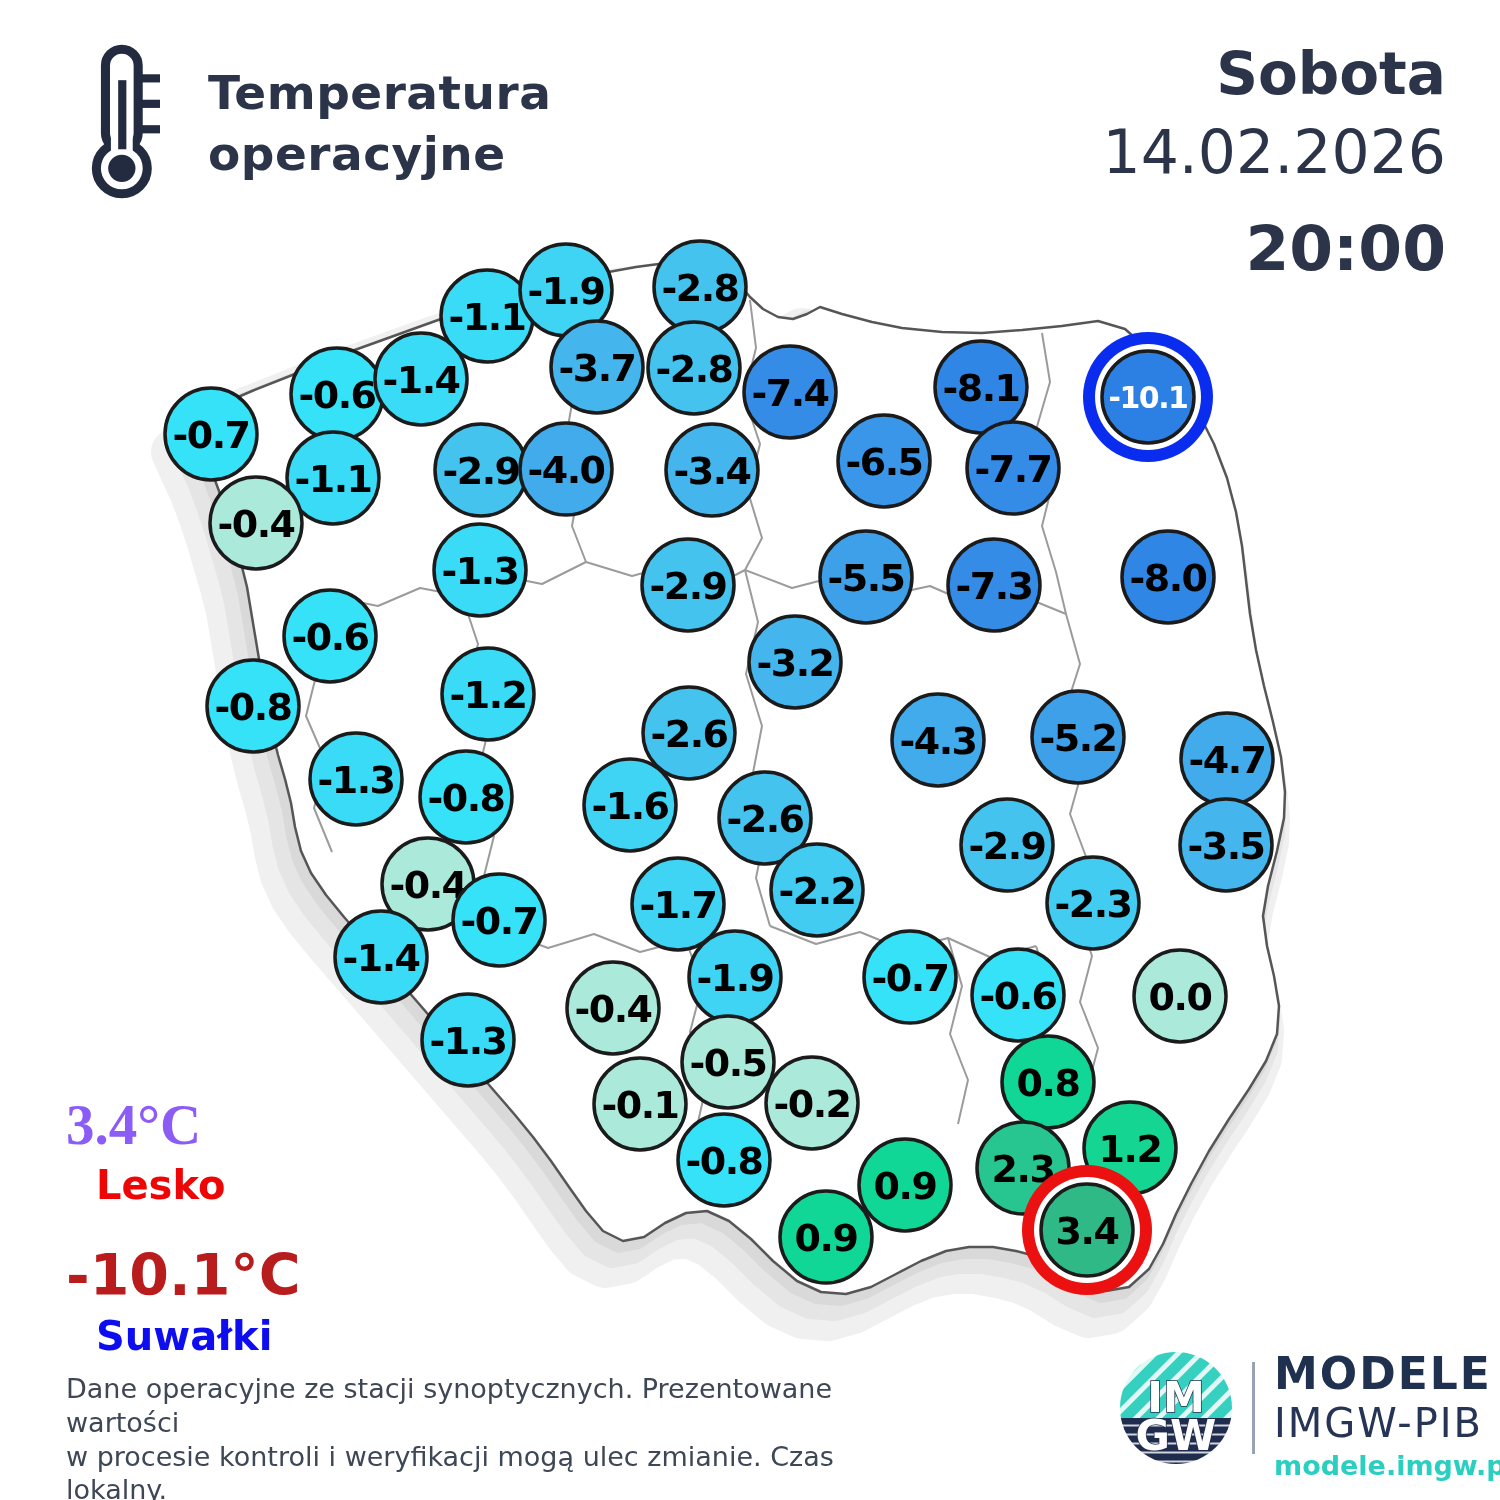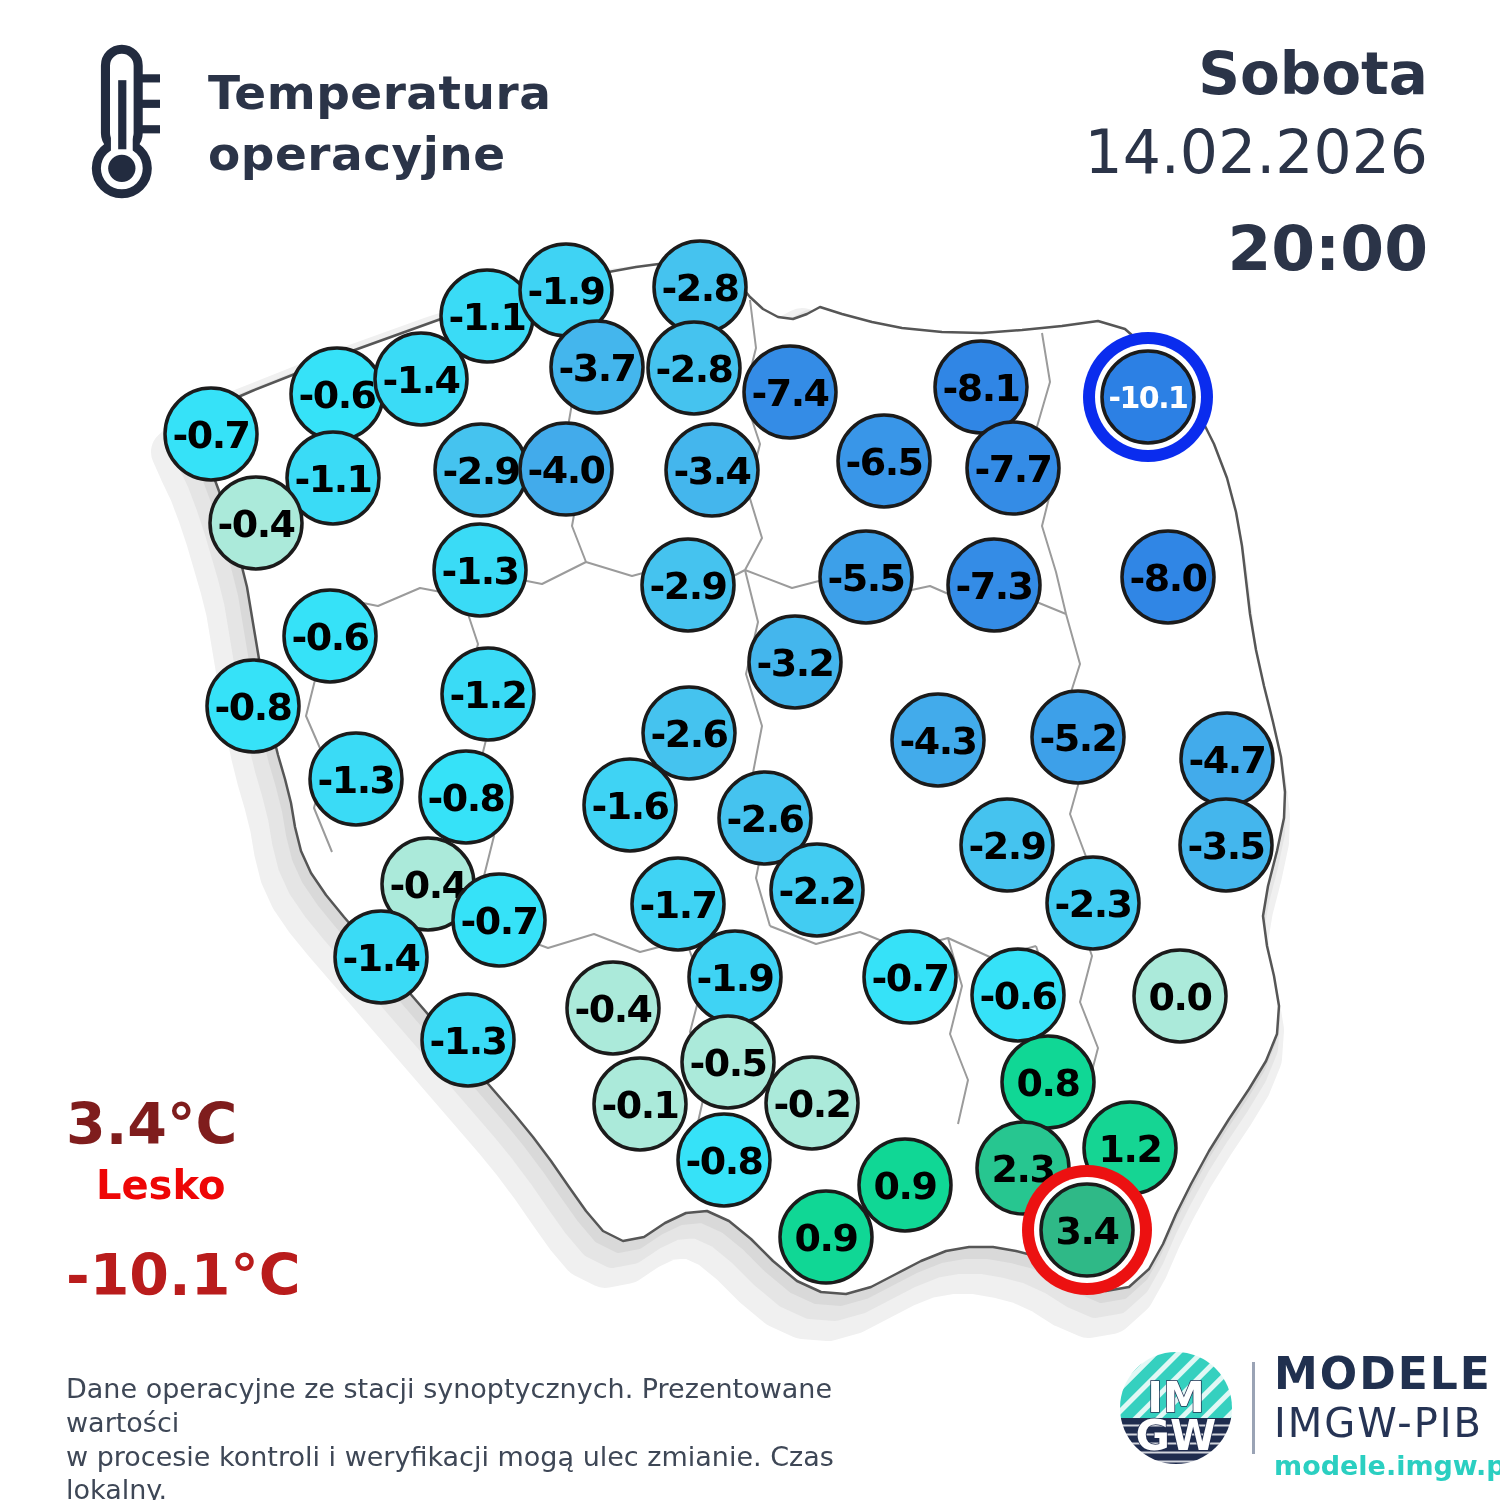--- a/index.html
+++ b/index.html
@@ -7,21 +7,21 @@
     position:relative;width:1500px;height:1500px;background:#ffffff;
     font-family:"DejaVu Sans", sans-serif;color:#2b3448;overflow:hidden;
   }
   
   .thermo{position:absolute;left:80px;top:36px;width:100px;height:172px;}
   .title{
     position:absolute;left:208px;top:62px;font-size:47px;font-weight:700;
     line-height:1.3;color:#2b3448;letter-spacing:0.5px;
   }
   .datetime{
-    position:absolute;right:72px;top:44px;text-align:right;color:#2b3448;
+    position:absolute;right:54px;top:44px;text-align:right;color:#2b3448;
   }
   .datetime .day{font-size:58px;font-weight:700;line-height:1.05;}
   .datetime .date{font-size:60px;font-weight:400;margin-top:14px;line-height:1.1;}
   .datetime .time{font-size:63px;font-weight:700;margin-top:29px;line-height:1.1;}
   
   .map-svg{position:absolute;left:0;top:0;}
   
   .extremes{position:absolute;left:66px;top:1096px;line-height:1;}
   .ext-val{font-size:57px;font-weight:800;letter-spacing:0;}
   .ext-name{font-size:40px;font-weight:700;margin-top:12px;margin-left:30px;}
@@ -341,25 +341,26 @@
           <circle cx="1087" cy="1230" r="65" fill="#ec1111"></circle>
           <circle cx="1087" cy="1230" r="53" fill="#ffffff"></circle>
           <circle cx="1087" cy="1230" r="46" fill="#2fb987" stroke="#1b1b1b" stroke-width="3.5"></circle>
           <text x="1087" y="1230" dy="0.36em" text-anchor="middle" font-family="DejaVu Sans, sans-serif" font-size="38" font-weight="700" letter-spacing="-1.5" fill="#000000">3.4</text>
         </g>
       </g>
   </svg>
 
   <div class="extremes">
     <div class="ext-max">
-      <div class="ext-val" style="color: #7f1d1d;">3.4°C</div>
+      <div class="ext-val" style="color: #8b5cf6; font-family: Liberation Serif, serif;">3.4°C</div>
       <div class="ext-name" style="color: rgb(238, 6, 6);">Lesko</div>
     </div>
     <div class="ext-min">
       <div class="ext-val" style="color: #b91c1c;">-10.1°C</div>
+      <div class="ext-name" style="color: rgb(13, 13, 240);">Suwałki</div>
     </div>
   </div>
 
   <div class="footer">
     <div>Dane operacyjne ze stacji synoptycznych. Prezentowane wartości</div>
     <div>w procesie kontroli i weryfikacji mogą ulec zmianie. Czas lokalny.</div>
 
   </div>
 
   <svg class="logo-svg" width="124" height="124" viewBox="0 0 124 124">

